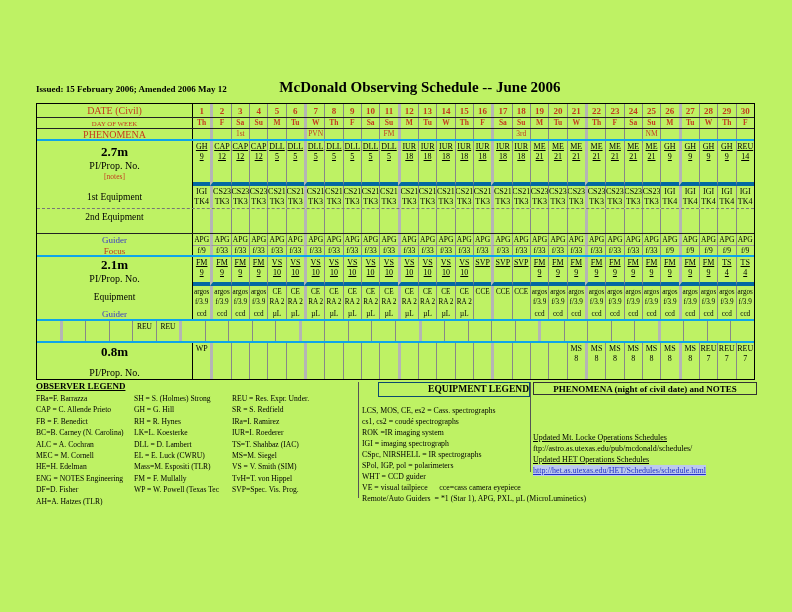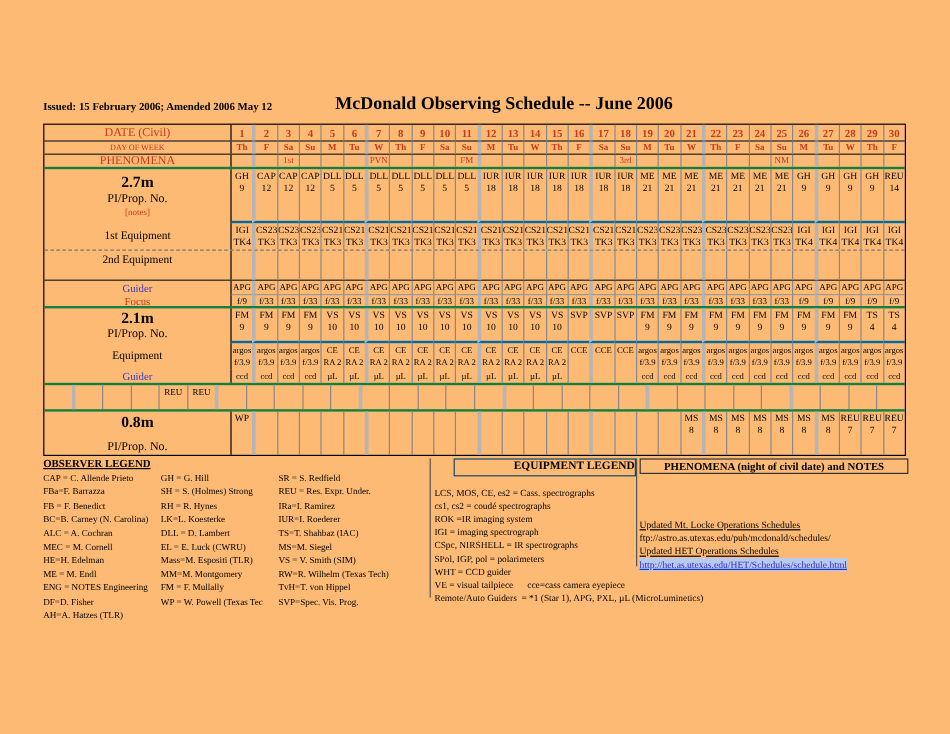--- a/index.html
+++ b/index.html
@@ -3,36 +3,36 @@
 <meta charset="utf-8">
 <style>
   :root{
     --red:#c53a1e;
     --blue:#3a3ac8;
     --linkblue:#2230c8;
     --hl:#bcc9ee;
     --grayband:#b5b5b5;
   }
   html,body{margin:0;padding:0;background:#fff;}
-  #page{position:relative;width:792px;height:612px;background:#fdba74;
+  #page{position:relative;width:792px;height:612px;background:#bef264;
         font-family:"Liberation Serif", serif;color:#000;overflow:hidden;}
 
   
   #issued{position:absolute;left:36px;top:84px;font-size:9px;font-weight:bold;}
   #main-title{position:absolute;left:240px;top:79px;width:360px;text-align:center;
               font-size:15px;font-weight:bold;}
 
   
   #schedule{position:absolute;left:36px;top:103px;width:719px;border:1px solid #000;
             box-sizing:border-box;}
   .trow{display:flex;box-sizing:border-box;}
   .bb1{border-bottom:1px solid #222;}
-  .bb2{border-bottom:2px solid #15803d;}
-  .bbd{border-bottom:1px dashed #777;justify-content:flex-end;}
-  .cb1 .dc{border-bottom:2px solid #0369a1;}
+  .bb2{border-bottom:2px solid #0ea5e9;}
+  .bbd{border-bottom:1px dashed #777;}
+  .cb1 .dc{border-bottom:4px solid #0369a1;text-decoration:underline;}
   .cb0 .dc{border-bottom:1px solid #999;}
 
   .lab{flex:0 0 156px;width:156px;border-right:1px solid #000;box-sizing:border-box;
        display:flex;flex-direction:column;align-items:center;justify-content:center;
        overflow:hidden;}
   .dc{flex:1 1 0;box-sizing:border-box;border-left:1px solid #888;overflow:hidden;
       display:flex;flex-direction:column;align-items:center;justify-content:flex-start;}
   .dc.c0{border-left:none;}
   .dc.gb{border-left:3px solid var(--grayband);}
   .cl{line-height:10px;white-space:nowrap;}
@@ -1418,28 +1418,28 @@
           <div class="cl">REU</div>
           <div class="cl">7</div>
         </div>
       </div>
     </div>
 
   <div id="obs-legend">
     <div id="obs-title">OBSERVER LEGEND</div>
     <div id="obs-rows">
         <div class="obs-row">
+          <div class="obs-c1">FBa=F. Barrazza</div>
+          <div class="obs-c2">SH = S. (Holmes) Strong</div>
+          <div class="obs-c3">REU = Res. Expr. Under.</div>
+        </div>
+        <div class="obs-row">
           <div class="obs-c1">CAP = C. Allende Prieto</div>
           <div class="obs-c2">GH = G. Hill</div>
           <div class="obs-c3">SR = S. Redfield</div>
-        </div>
-        <div class="obs-row">
-          <div class="obs-c1">FBa=F. Barrazza</div>
-          <div class="obs-c2">SH = S. (Holmes) Strong</div>
-          <div class="obs-c3">REU = Res. Expr. Under.</div>
         </div>
         <div class="obs-row">
           <div class="obs-c1">FB = F. Benedict</div>
           <div class="obs-c2">RH = R. Hynes</div>
           <div class="obs-c3">IRa=I. Ramirez</div>
         </div>
         <div class="obs-row">
           <div class="obs-c1">BC=B. Carney (N. Carolina)</div>
           <div class="obs-c2">LK=L. Koesterke</div>
           <div class="obs-c3">IUR=I. Roederer</div>
@@ -1451,25 +1451,20 @@
         </div>
         <div class="obs-row">
           <div class="obs-c1">MEC = M. Cornell</div>
           <div class="obs-c2">EL = E. Luck (CWRU)</div>
           <div class="obs-c3">MS=M. Siegel</div>
         </div>
         <div class="obs-row">
           <div class="obs-c1">HE=H. Edelman</div>
           <div class="obs-c2">Mass=M. Espositi (TLR)</div>
           <div class="obs-c3">VS = V. Smith (SIM)</div>
-        </div>
-        <div class="obs-row">
-          <div class="obs-c1">ME = M. Endl</div>
-          <div class="obs-c2">MM=M. Montgomery</div>
-          <div class="obs-c3">RW=R. Wilhelm (Texas Tech)</div>
         </div>
         <div class="obs-row">
           <div class="obs-c1">ENG = NOTES Engineering</div>
           <div class="obs-c2">FM = F. Mullally</div>
           <div class="obs-c3">TvH=T. von Hippel</div>
         </div>
         <div class="obs-row">
           <div class="obs-c1">DF=D. Fisher</div>
           <div class="obs-c2">WP = W. Powell (Texas Tec</div>
           <div class="obs-c3">SVP=Spec. Vis. Prog.</div>

